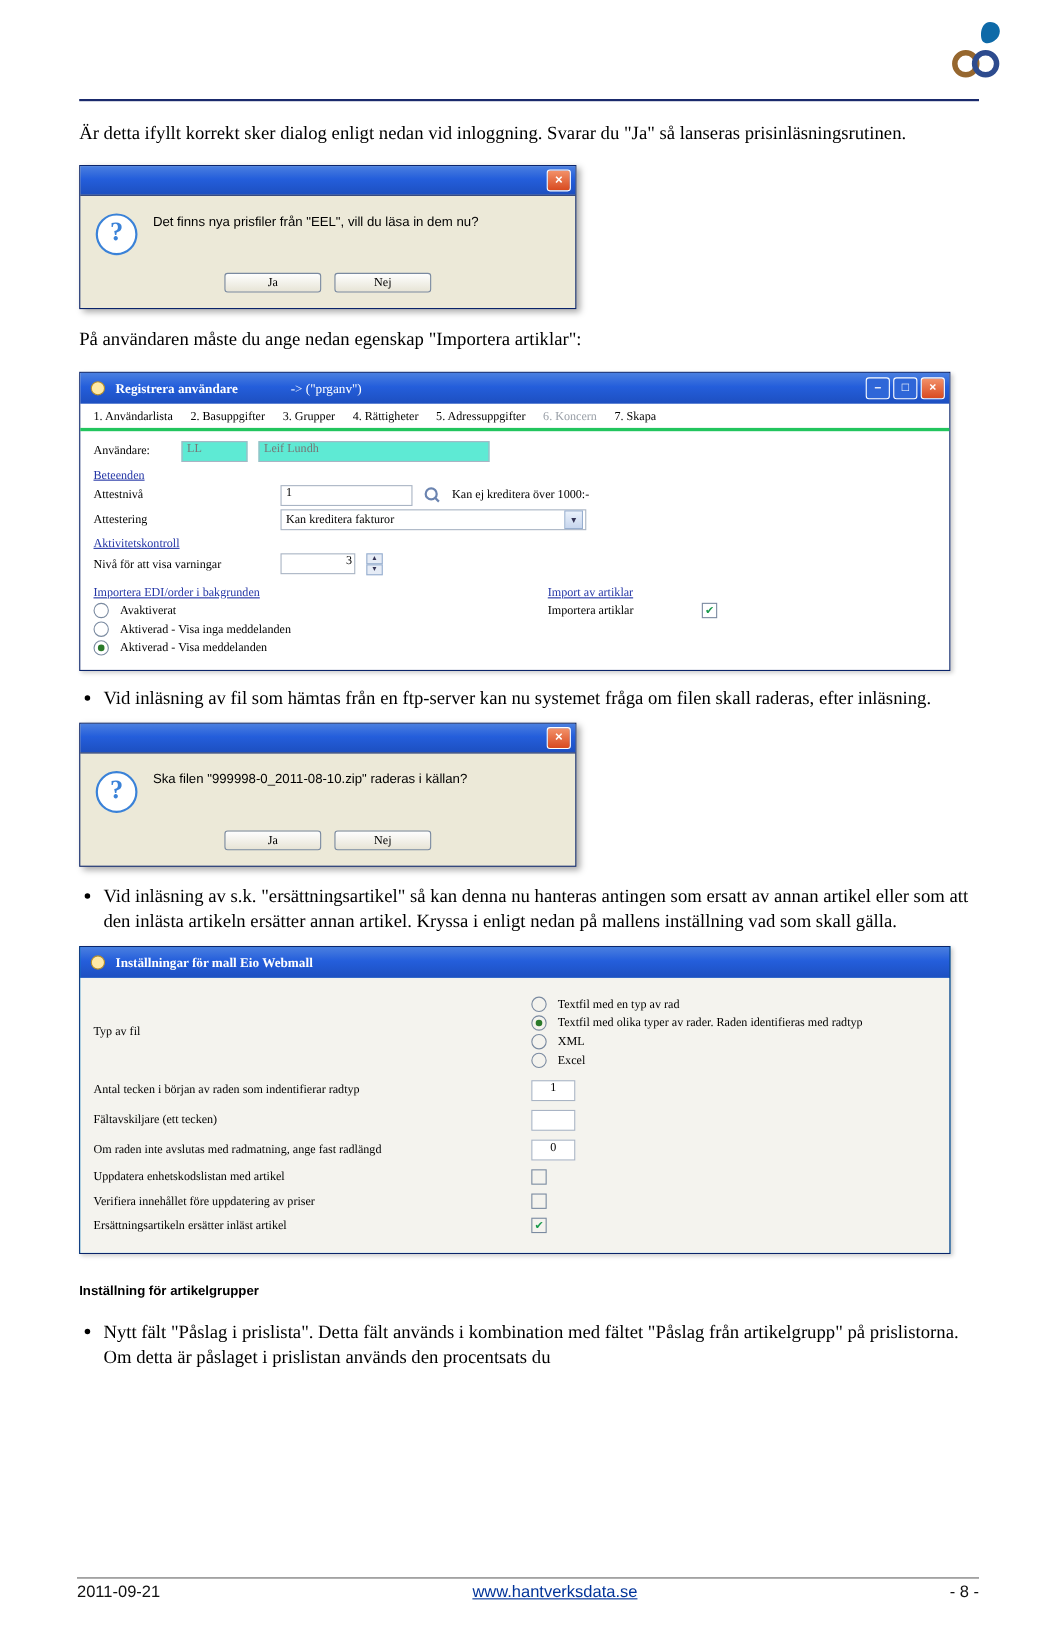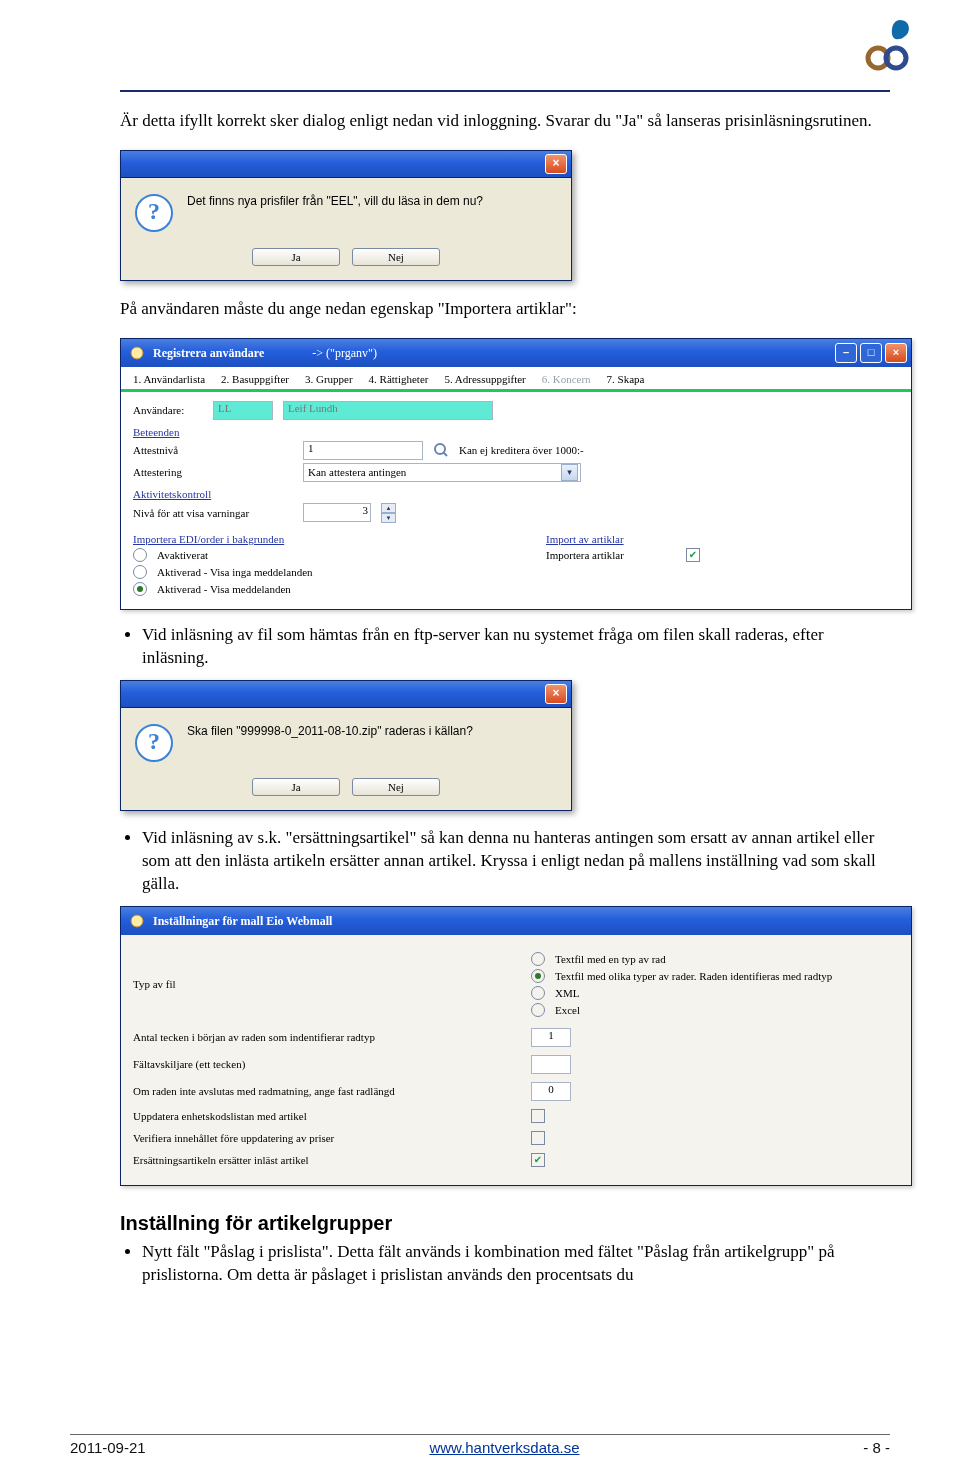--- a/index.html
+++ b/index.html
@@ -11,31 +11,31 @@
   }
   html,body{margin:0;padding:0}
   body{
     width:960px;
     margin:0 auto;
     font-family:"Segoe UI",Arial,sans-serif;
     color:var(--ink);
     background:#fff;
   }
   .page{
-    padding:40px 70px 0 120px;
+    padding:40px 70px 0 72px;
     position:relative;
     box-sizing:border-box;
     min-height:1481px;
   }
   .logo{position:absolute;top:18px;right:50px}
   .hr{border:none;border-top:2px solid #1a2a6c;margin:50px 0 18px 0}
   .serif{font-family:"Century Schoolbook","Times New Roman",serif;font-size:17px;line-height:1.35}
   ul.bullets{margin:6px 0 10px 22px;padding:0}
   ul.bullets li{margin:2px 0 6px 0}
-  .h3{font-family:Arial,sans-serif;font-weight:bold;font-size:20px;margin:26px 0 6px 0}
+  .h3{font-family:Arial,sans-serif;font-weight:bold;font-size:12px;margin:26px 0 20px 0}
 
   
   .dlg{
     background:#ece9d8;
     border:1px solid #0a246a;
     box-shadow:3px 3px 6px rgba(0,0,0,.35);
     width:450px;
     margin:6px 0 16px 0;
   }
   .dlg .tbar{
@@ -184,21 +184,21 @@
         <span class="inp" style="width:110px">1</span>
         <svg width="16" height="16">
             <circle cx="7" cy="7" r="5" fill="none" stroke="#6b84b0" stroke-width="2"></circle>
             <line x1="10" y1="10" x2="14" y2="14" stroke="#6b84b0" stroke-width="2"></line>
           </svg>
         <span>Kan ej kreditera över 1000:-</span>
       </div>
       <div class="row">
         <span class="lab">Attestering</span>
         <div class="dd">
-          <span>Kan attestera antingen</span>
+          <span>Kan kreditera fakturor</span>
           <div class="ddarrow">▾</div>
         </div>
       </div>
       <div class="sect">Aktivitetskontroll</div>
       <div class="row">
         <span class="lab">Nivå för att visa varningar</span>
         <span class="inp" style="width:60px;text-align:right;padding-right:2px">3</span>
         <div class="spin" style="flex-direction:column">
           <div class="sb">▴</div>
             <div class="sb">▾</div>

